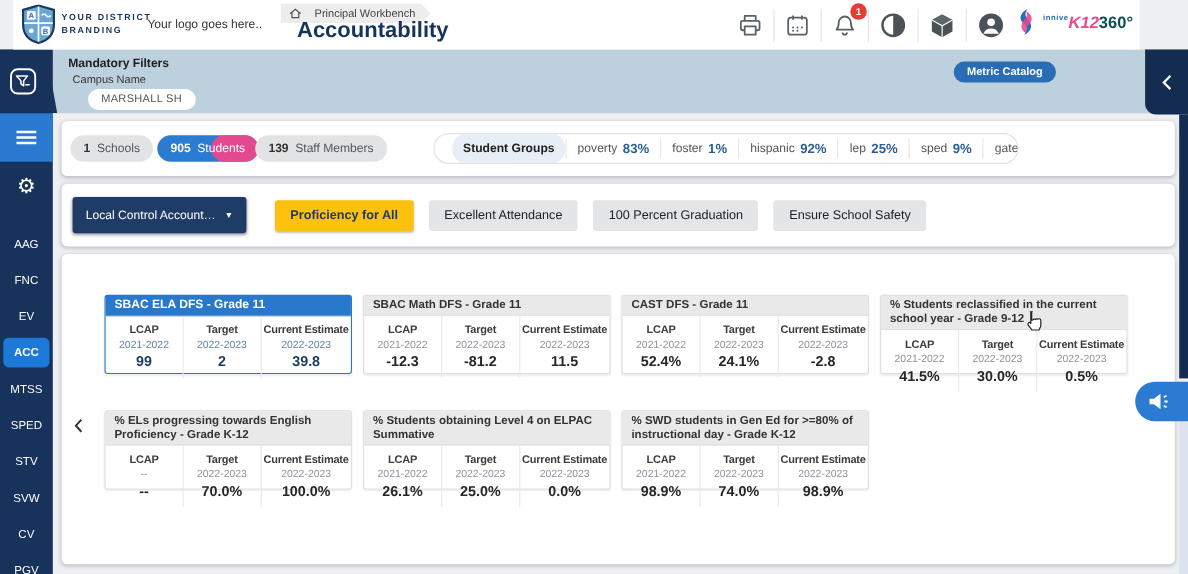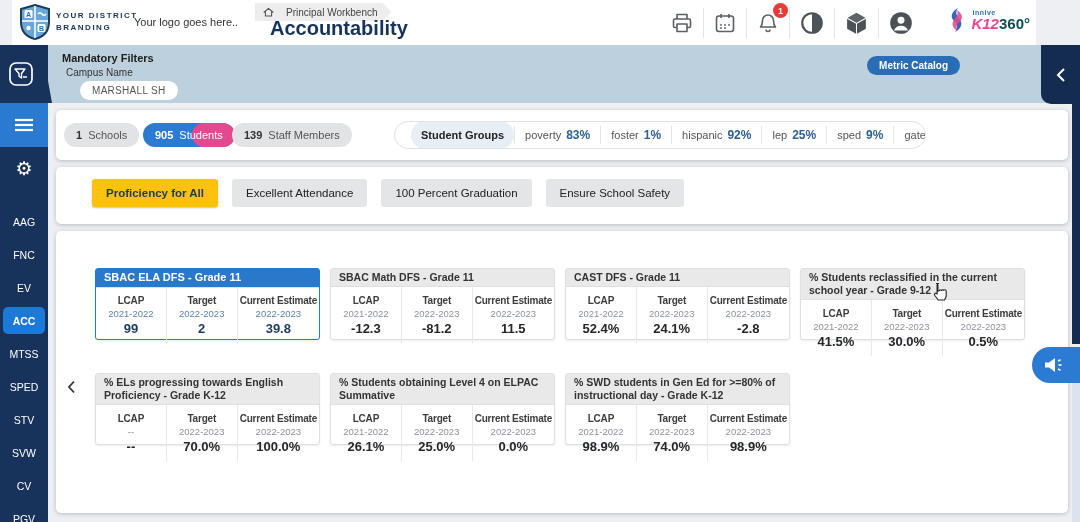--- a/index.html
+++ b/index.html
@@ -17,21 +17,21 @@
                 clip-path:polygon(0 0, calc(100% - 9px) 0, 100% 50%, calc(100% - 9px) 100%, 0 100%);
                 font-size:10px; color:#444; }
   .page-title { position:absolute; left:258px; top:17px; font-size:20px; font-weight:bold; color:#16335c; }
 
   .top-icons { position:absolute; right:113px; top:6px; display:flex; align-items:center; height:34px; }
   .ticon { position:relative; padding:0 9px; display:flex; align-items:center; border-left:1px solid #e4e4e4; height:30px; cursor:pointer; }
   .ticon:first-child { border-left:none; }
   .badge { position:absolute; top:-5px; right:1px; width:15px; height:15px; background:#e63c35; border-radius:50%;
            color:#fff; font-size:9px; font-weight:bold; display:flex; align-items:center; justify-content:center; }
   .k12logo { position:absolute; right:6px; top:6px; display:flex; align-items:center; gap:3px; }
-  .k12txt { display:flex; flex-direction:column; line-height:1; }
+  .k12txt { display:flex; flex-direction:row; line-height:1; }
   .k12row { display:flex; align-items:baseline; }
   .innive { font-size:7px; color:#2a6db7; font-weight:bold; letter-spacing:.5px; margin-left:1px; }
   .k12 { font-size:15px; font-weight:bold; color:#e8468f; font-style:italic; }
   .deg { font-size:15px; font-weight:bold; color:#0c4f52; }
 
   
   .filterbar { position:absolute; left:0; top:45px; width:1080px; height:58px; background:#bdd0dd; z-index:2; }
   .mf-title { position:absolute; left:62px; top:7px; font-size:11px; font-weight:bold; color:#1d1d1d; }
   .mf-sub { position:absolute; left:66px; top:22px; font-size:10px; color:#333; }
   .campus-pill { position:absolute; left:80px; top:36px; background:#fff; border-radius:12px; padding:4px 12px;
@@ -317,20 +317,24 @@
       <span class="sg-item">
           <span class="sg-label">gate</span>
           <span class="sg-val">15%</span>
         </span>
 
     </div>
   </section>
 
   <section class="panel tabs-panel">
     <div class="goals">
+      <button class="goal-dd">
+        <span>Local Control Account…</span>
+        <span class="caret">▼</span>
+      </button>
       <button class="goal-btn active">Proficiency for All</button>
       <button class="goal-btn">Excellent Attendance</button>
       <button class="goal-btn">100 Percent Graduation</button>
       <button class="goal-btn">Ensure School Safety</button>
     </div>
   </section>
 
   <section class="panel cards-panel">
     <div class="carousel-prev">
       <svg width="9" height="14" viewBox="0 0 9 14">

